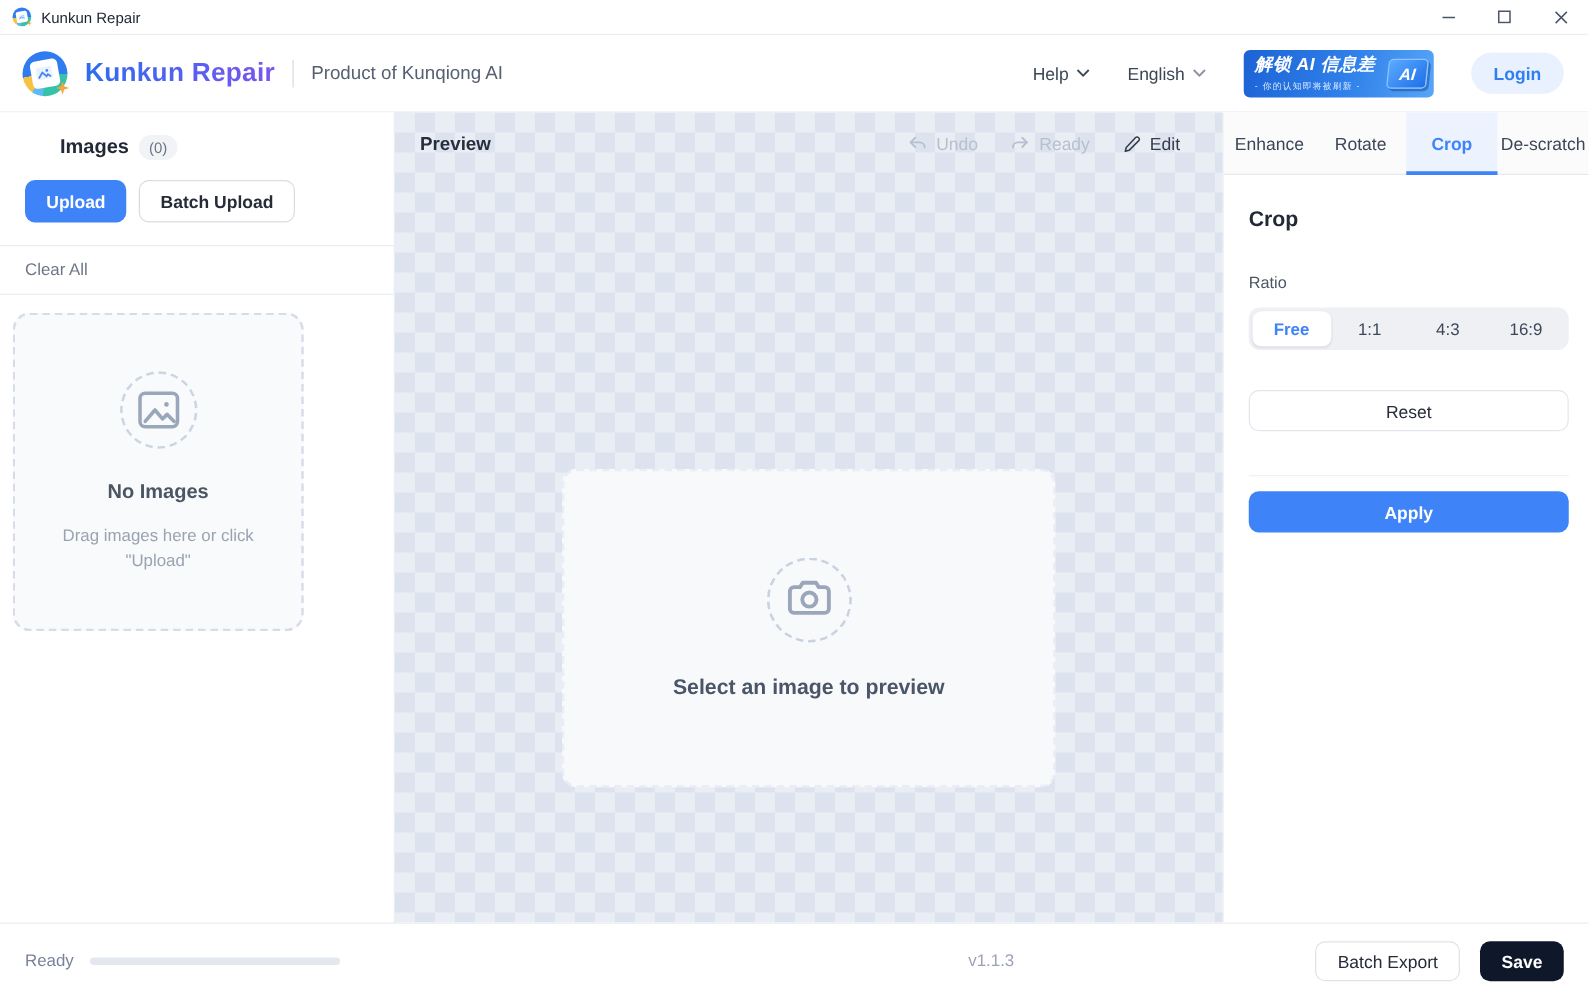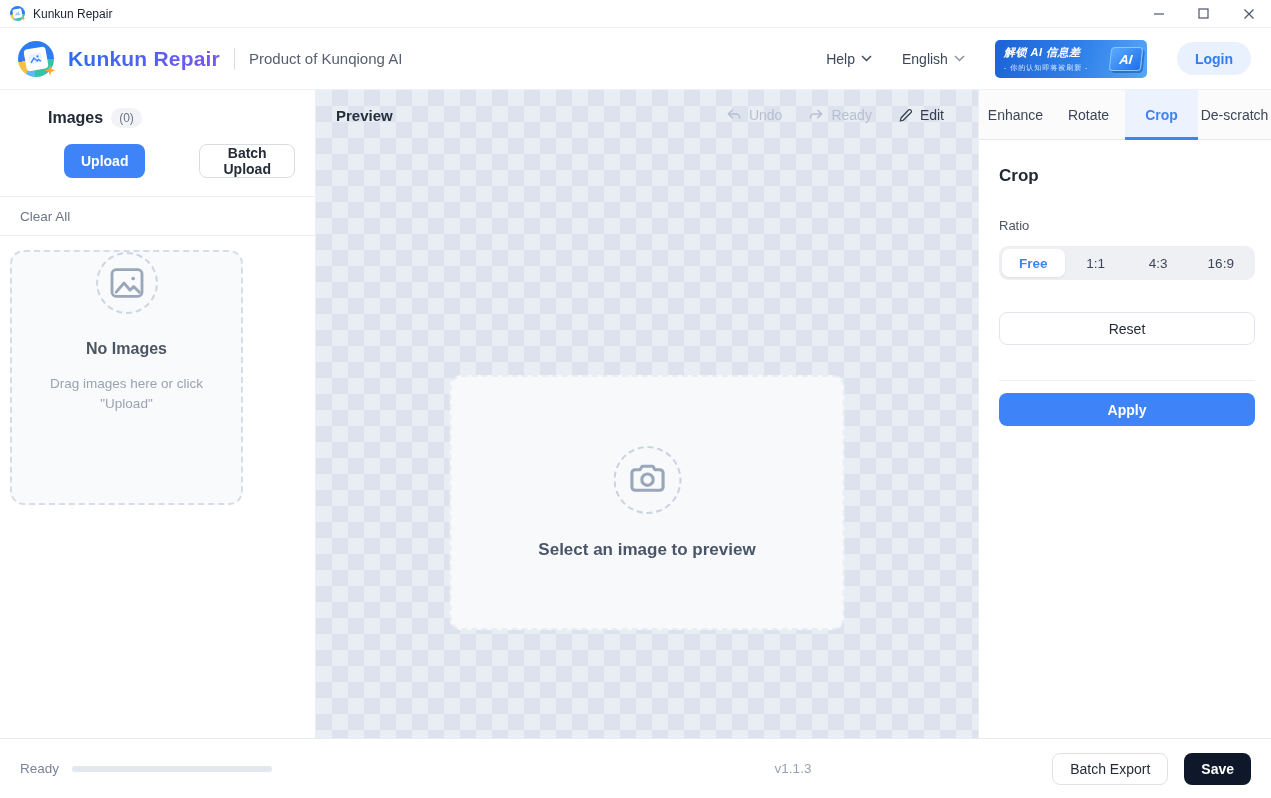--- a/index.html
+++ b/index.html
@@ -36,47 +36,47 @@
            -webkit-background-clip:text; background-clip:text; color:transparent; letter-spacing:.2px; }
   .brand-divider { width:1px; height:22px; background:#d9dde4; }
   .subtitle { font-size:15px; color:#566070; font-weight:500; }
   .header-right { display:flex; align-items:center; gap:30px; }
   .menu-item { display:flex; align-items:center; gap:6px; font-size:14px; color:#3c4657; cursor:pointer; }
   .chev { width:11px; height:7px; }
 
   .banner { width:152px; height:38px; border-radius:5px; position:relative; overflow:hidden; cursor:pointer;
             background:linear-gradient(105deg,#1c63d6 0%,#2f80ea 55%,#57a6f7 100%);
             display:flex; flex-direction:column; justify-content:center; padding-left:9px; }
-  .banner-line1 { color:#fff; font-weight:700; font-style:italic; font-size:11px; letter-spacing:.5px; width:110px; white-space:nowrap; }
+  .banner-line1 { color:#fff; font-weight:700; font-style:italic; font-size:14px; letter-spacing:.5px; width:110px; white-space:nowrap; }
   .banner-line2 { color:#d8e9ff; font-size:7px; letter-spacing:1px; margin-top:3px; white-space:nowrap; }
   .banner-ai { position:absolute; right:5px; top:7px; width:32px; height:24px; border-radius:4px;
                background:linear-gradient(135deg,#5aabff,#1e6fe8); border:1px solid #8fc4ff;
                color:#fff; font-weight:800; font-style:italic; font-size:13px;
                display:flex; align-items:center; justify-content:center; transform:skewX(-6deg);
                box-shadow:2px 2px 0 rgba(13,62,143,.45); }
   .login-btn { background:#e8f1fd; color:#2f7ff2; border:none; border-radius:17px; height:33px; padding:0 18px;
                font-size:14px; font-weight:600; cursor:pointer; font-family:inherit; }
 
   
   .main { flex:1 1 auto; display:flex; min-height:0; }
 
   
   .sidebar { width:316px; flex:0 0 316px; background:#fff; border-right:1px solid #eceef2; display:flex; flex-direction:column; }
   .sidebar-head { padding:18px 20px 18px; }
   .sidebar-title-row { display:flex; align-items:center; gap:8px;margin-left:28px; }
   .sidebar-title { font-size:16px; font-weight:700; color:#212936; }
   .count-badge { background:#f1f3f6; color:#6e7685; font-size:12px; border-radius:10px; padding:3px 8px; }
   .sidebar-btns { display:flex; gap:10px; margin-top:16px; }
-  .btn { font-family:inherit; font-size:14px; font-weight:600; border-radius:8px; cursor:pointer;margin-left:44px; }
+  .btn { font-family:inherit; font-size:14px; font-weight:600; border-radius:8px; cursor:pointer; }
   .btn-primary { background:#3f83f8; color:#fff; border:none; height:34px; padding:0 17px; }
   .btn-outline { background:#fff; color:#252b37; border:1px solid #d8dde4; height:34px; padding:0 16px; }
   .sidebar-toolbar { border-top:1px solid #eceef2; border-bottom:1px solid #eceef2; padding:10px 20px; }
   .clear-all { font-size:13.5px; color:#6e7685; cursor:pointer; }
   .drop-card { margin:14px 10px 0; width:233px; height:255px; border:2px dashed #d7dde7; border-radius:14px;
-               background:#f9fafb; display:flex; flex-direction:column; align-items:center; justify-content:flex-start;
+               background:#f9fafb; display:flex; flex-direction:column; align-items:center; justify-content:center;
                text-align:center; cursor:pointer; }
   .drop-icon-circle { width:62px; height:62px; border:2px dashed #ccd5e2; border-radius:50%;
                       display:flex; align-items:center; justify-content:center; }
   .drop-title { margin-top:26px; font-size:16px; font-weight:600; color:#4b5563; }
   .drop-hint { margin-top:16px; font-size:13.5px; line-height:20px; color:#9aa3b2; width:190px; }
 
   
   .preview { flex:1 1 auto; position:relative; min-width:0;
              background-color:#e9edf4;
              background-image:linear-gradient(45deg,#dde3ee 25%,transparent 25%,transparent 75%,#dde3ee 75%),

